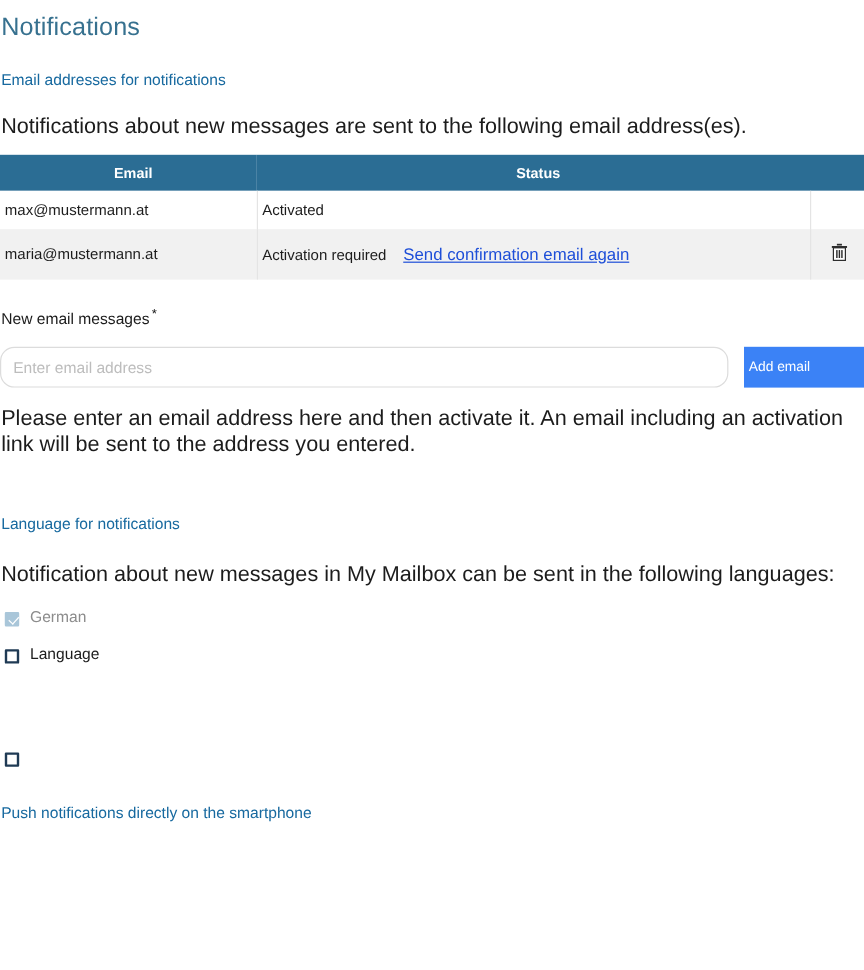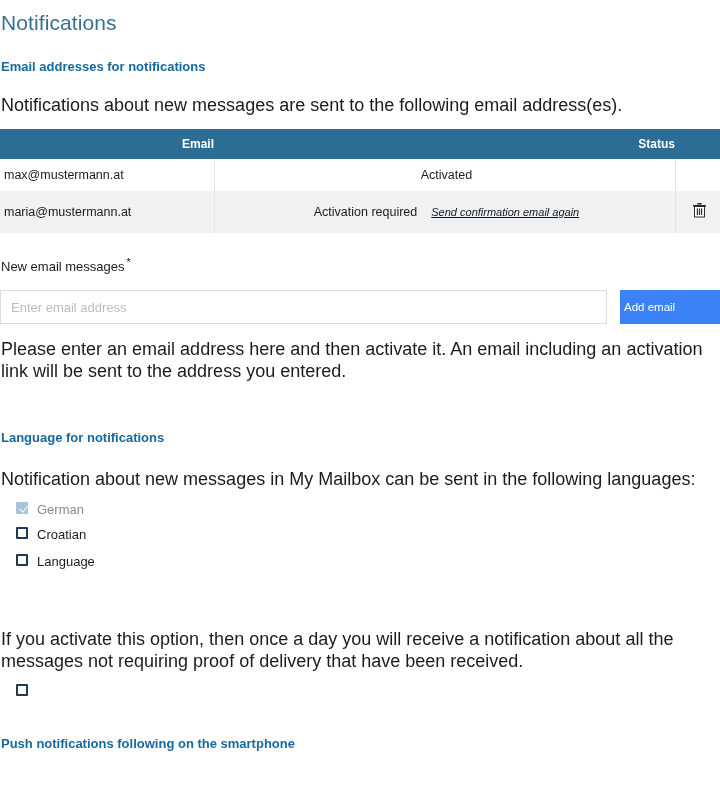--- a/index.html
+++ b/index.html
@@ -27,21 +27,21 @@
     color: #37718f;
     margin: 0;
     padding: 0 0 0 1px;
     line-height: 30px;
     letter-spacing: .1px;
   }
 
   
   .section-heading {
     font-size: 13px;
-    font-weight: bold;
+    font-weight: normal;
     color: #17699f;
     margin: 0;
     padding: 0 0 0 1px;
     line-height: 16px;
   }
 
   
   .para {
     font-size: 18px;
     color: #1c1c1c;
@@ -56,48 +56,47 @@
     width: 720px;
     border-collapse: collapse;
     table-layout: fixed;
     font-size: 12.5px;
   }
   .email-table thead th {
     background: #2b6d94;
     color: #ffffff;
     font-weight: bold;
     font-size: 12px;
-    text-align: right;
+    text-align: center;
     padding: 9px 0 9px 8px;
     height: 29px;
     line-height: 12px;
     border: none;
   }
   .email-table td {
     padding: 9px 0 9px 4px;
     vertical-align: middle;
     height: 31px;
     color: #1c1c1c;
     border-right: 1px solid #e4e4e4;
   }
   .email-table td:last-child { border-right: none; }
   .row-white  td { background: #ffffff; }
   .row-shaded td { background: #f1f1f1; }
   .col-email  { width: 214px; }
   .col-status { width: 461px; }
   .col-action { width: 45px; }
 
-  .status-cell { white-space: nowrap; text-align: center; }
+  .status-cell { white-space: nowrap; }
   .resend-link {
-    color: #0f172a;
+    color: #1d4ed8;
     text-decoration: underline;
     margin-left: 14px;
     cursor: pointer;
-    font-size: 11px;
-    font-style: italic;
+    font-size: 14px;
   }
   .action-cell { text-align: center; padding: 0; }
   .trash-btn {
     display: inline-flex;
     align-items: center;
     justify-content: center;
     width: 24px; height: 24px;
     background: none; border: none;
     padding: 0; cursor: pointer;
   }
@@ -119,21 +118,21 @@
   .email-input {
     width: 607px;
     height: 34px;
     border: 1px solid #dcdcdc;
     background: #ffffff;
     font-family: "Liberation Sans", sans-serif;
     font-size: 13px;
     color: #0369a1;
     padding: 0 10px;
     outline: none;
-    border-radius: 0;
+    border-radius: 12px;
   }
   .email-input::placeholder { color: #bdbdbd; }
   .add-btn {
     width: 100px;
     margin-left: 13px;
     height: 34px;
     background: #3b82f6;
     color: #ffffff;
     border: none;
     font-family: Liberation Sans, sans-serif;
@@ -141,23 +140,23 @@
     cursor: pointer;
     padding: 0 4px;
     line-height: 34px;
     text-align: left;
     border-radius: 0;
   }
 
   
   .cb-row {
     display: flex;
-    align-items: flex-start;
+    align-items: flex-end;
     height: 21px;
-    padding-left: 16px;
+    padding-left: 4px;
   }
   .cb-box {
     width: 12px; height: 12px;
     border: 2px solid #1f3a54;
     background: #ffffff;
     margin-right: 9px;
     flex: 0 0 auto;
     position: relative;
     border-radius: 1px;
     cursor: pointer;
@@ -251,39 +250,34 @@
 
   <div style="height:22px"></div>
   <p class="para">Notification about new messages in My Mailbox can be sent in the following languages:</p>
 
   <div style="height:12px"></div>
   <div class="cb-row">
     <span class="cb-box checked-disabled"></span>
     <span class="cb-label disabled">German</span>
   </div>
   <div style="height:4px"></div>
-  <div class="cb-row">
-    <span class="cb-box"></span>
-    <span class="cb-label">Croatian</span>
-  </div>
   <div style="height:3px"></div>
   <div style="height:3px"></div>
   <div class="cb-row">
     <span class="cb-box"></span>
     <span class="cb-label">Language</span>
   </div>
 
   <div style="height:32px"></div>
 
   <div style="height:21px"></div>
-  <p class="para">If you activate this option, then once a day you will receive a notification about all the messages not requiring proof of delivery that have been received.</p>
 
   <div style="height:12px"></div>
   <div class="cb-row">
     <span class="cb-box"></span>
   </div>
 
   <div style="height:31px"></div>
-  <h2 class="section-heading">Push notifications following on the smartphone</h2>
+  <h2 class="section-heading">Push notifications directly on the smartphone</h2>
 
   <div style="height:21px"></div>
 
 </div>
 
 </body></html>

